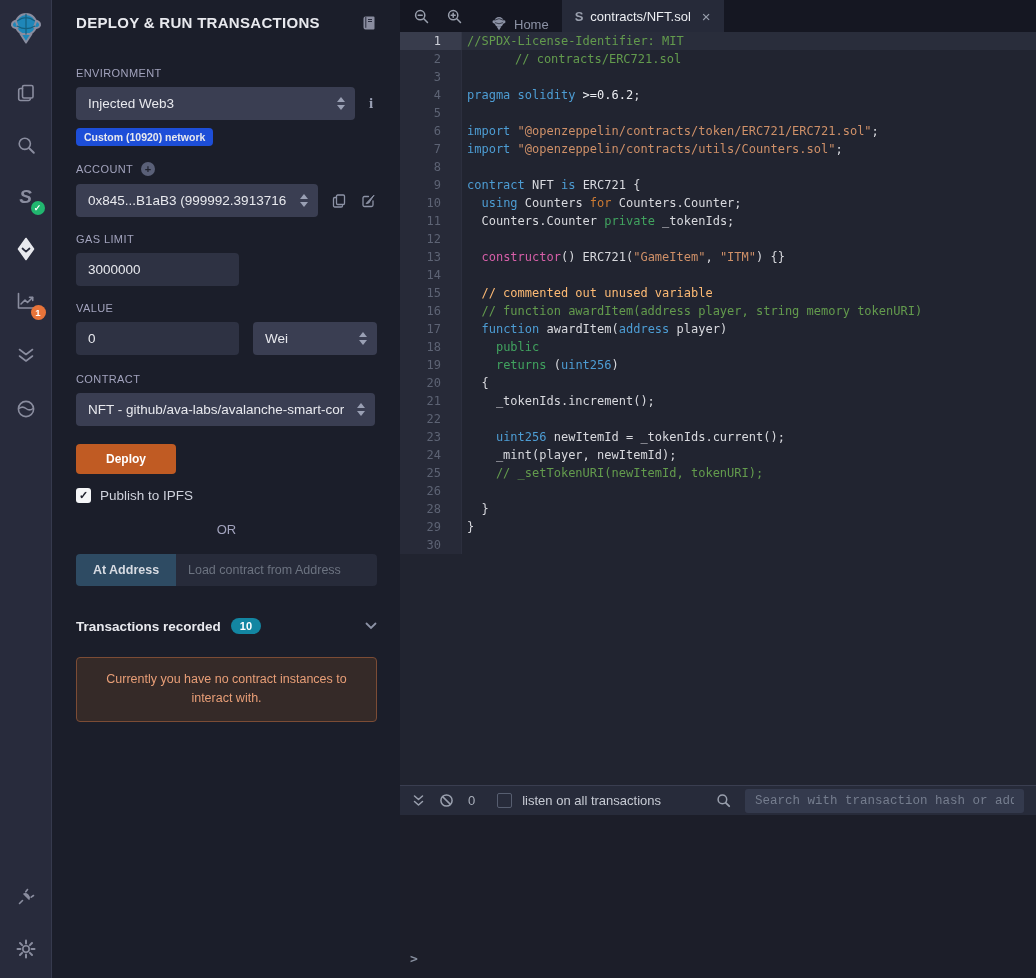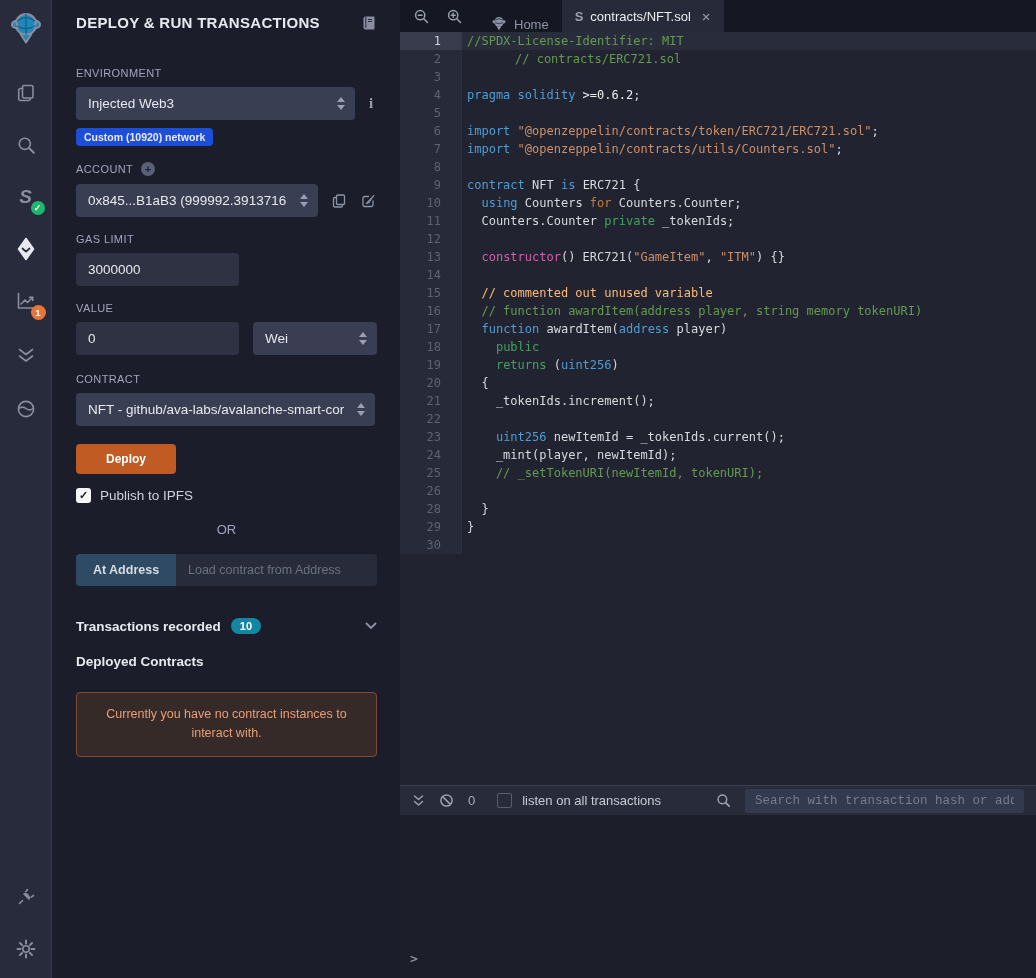--- a/index.html
+++ b/index.html
@@ -308,21 +308,20 @@
   <div class="txrec-row">
     <span class="txrec-label">Transactions recorded</span>
     <span class="count-badge">10</span>
     <span class="chev">
       <svg width="12" height="8" viewBox="0 0 12 8">
           <path d="M1.5 1.5 L6 6 L10.5 1.5" stroke="#8d93a6" stroke-width="1.8" fill="none" stroke-linecap="round"></path>
         </svg>
     </span>
   </div>
 
-  <div class="deployed-label">Deployed Contracts</div>
 
   <div class="warnbox">Currently you have no contract instances to interact with.</div>
 </div>
 
 <div class="main">
   <div class="tabbar">
     <span class="zoombtn">
       <svg width="17" height="17" viewBox="0 0 17 17">
         <circle cx="7.2" cy="7.2" r="4.6"></circle>
           <line x1="10.8" y1="10.8" x2="14.5" y2="14.5"></line>

